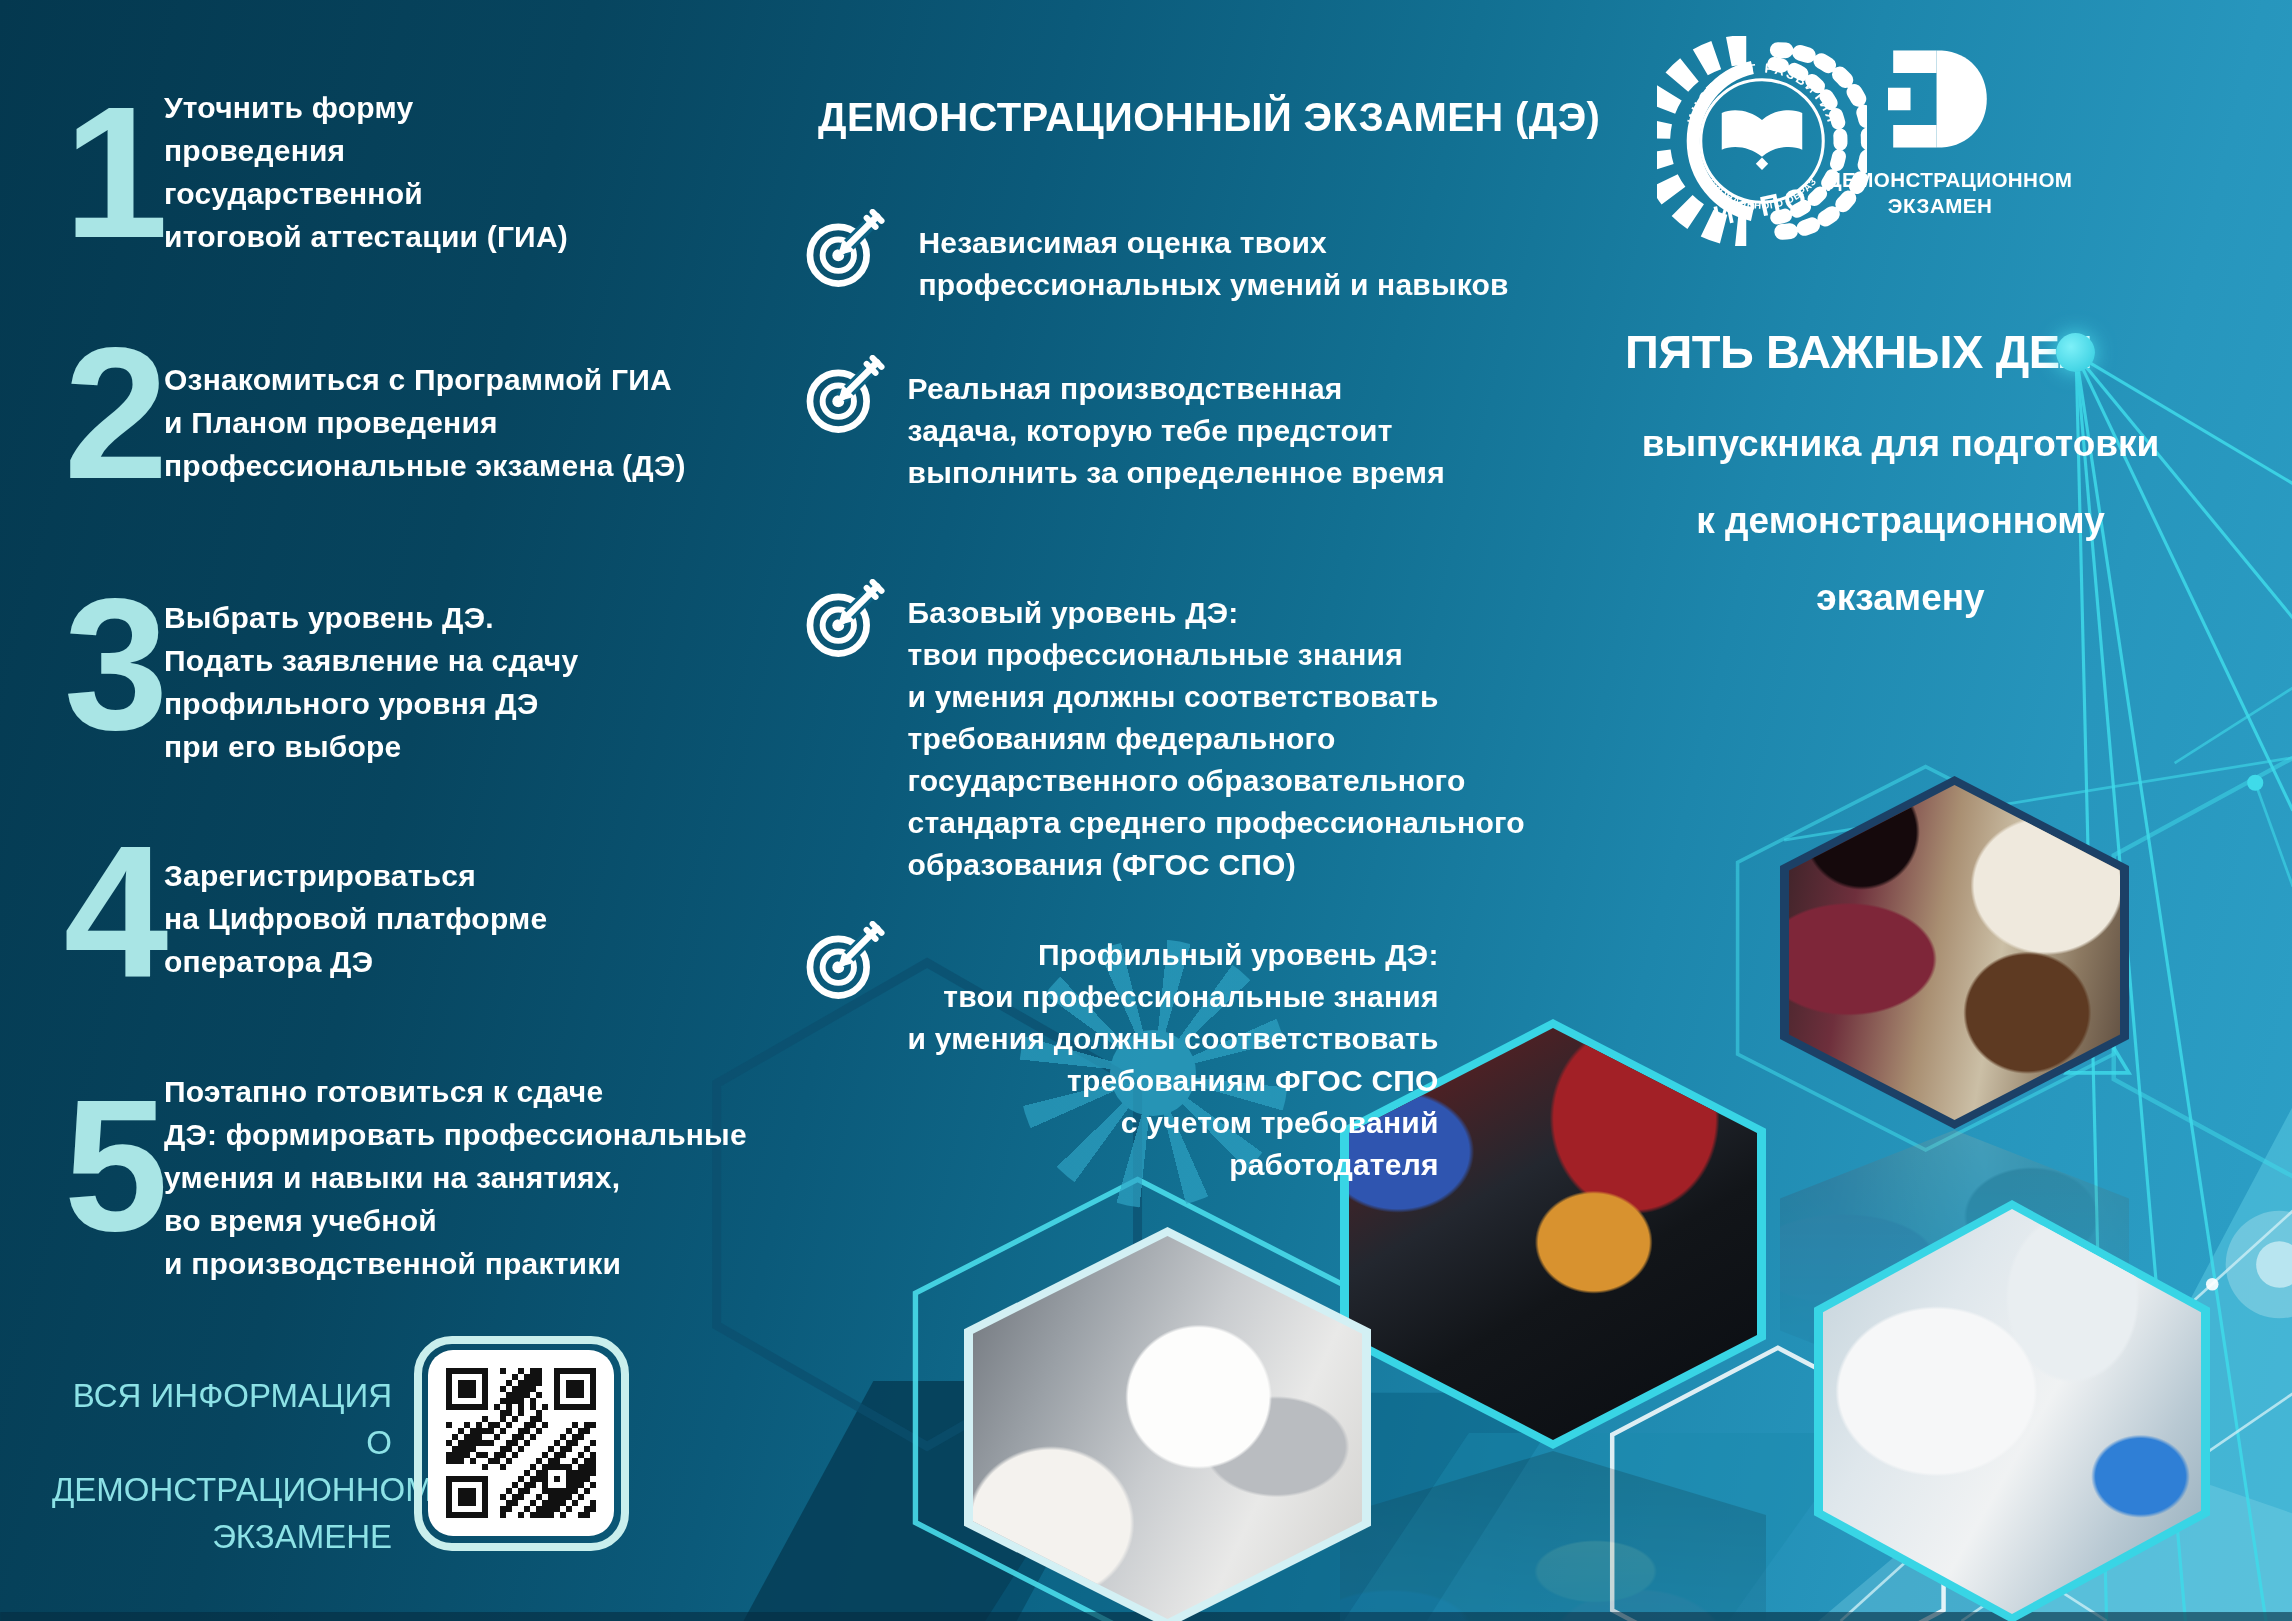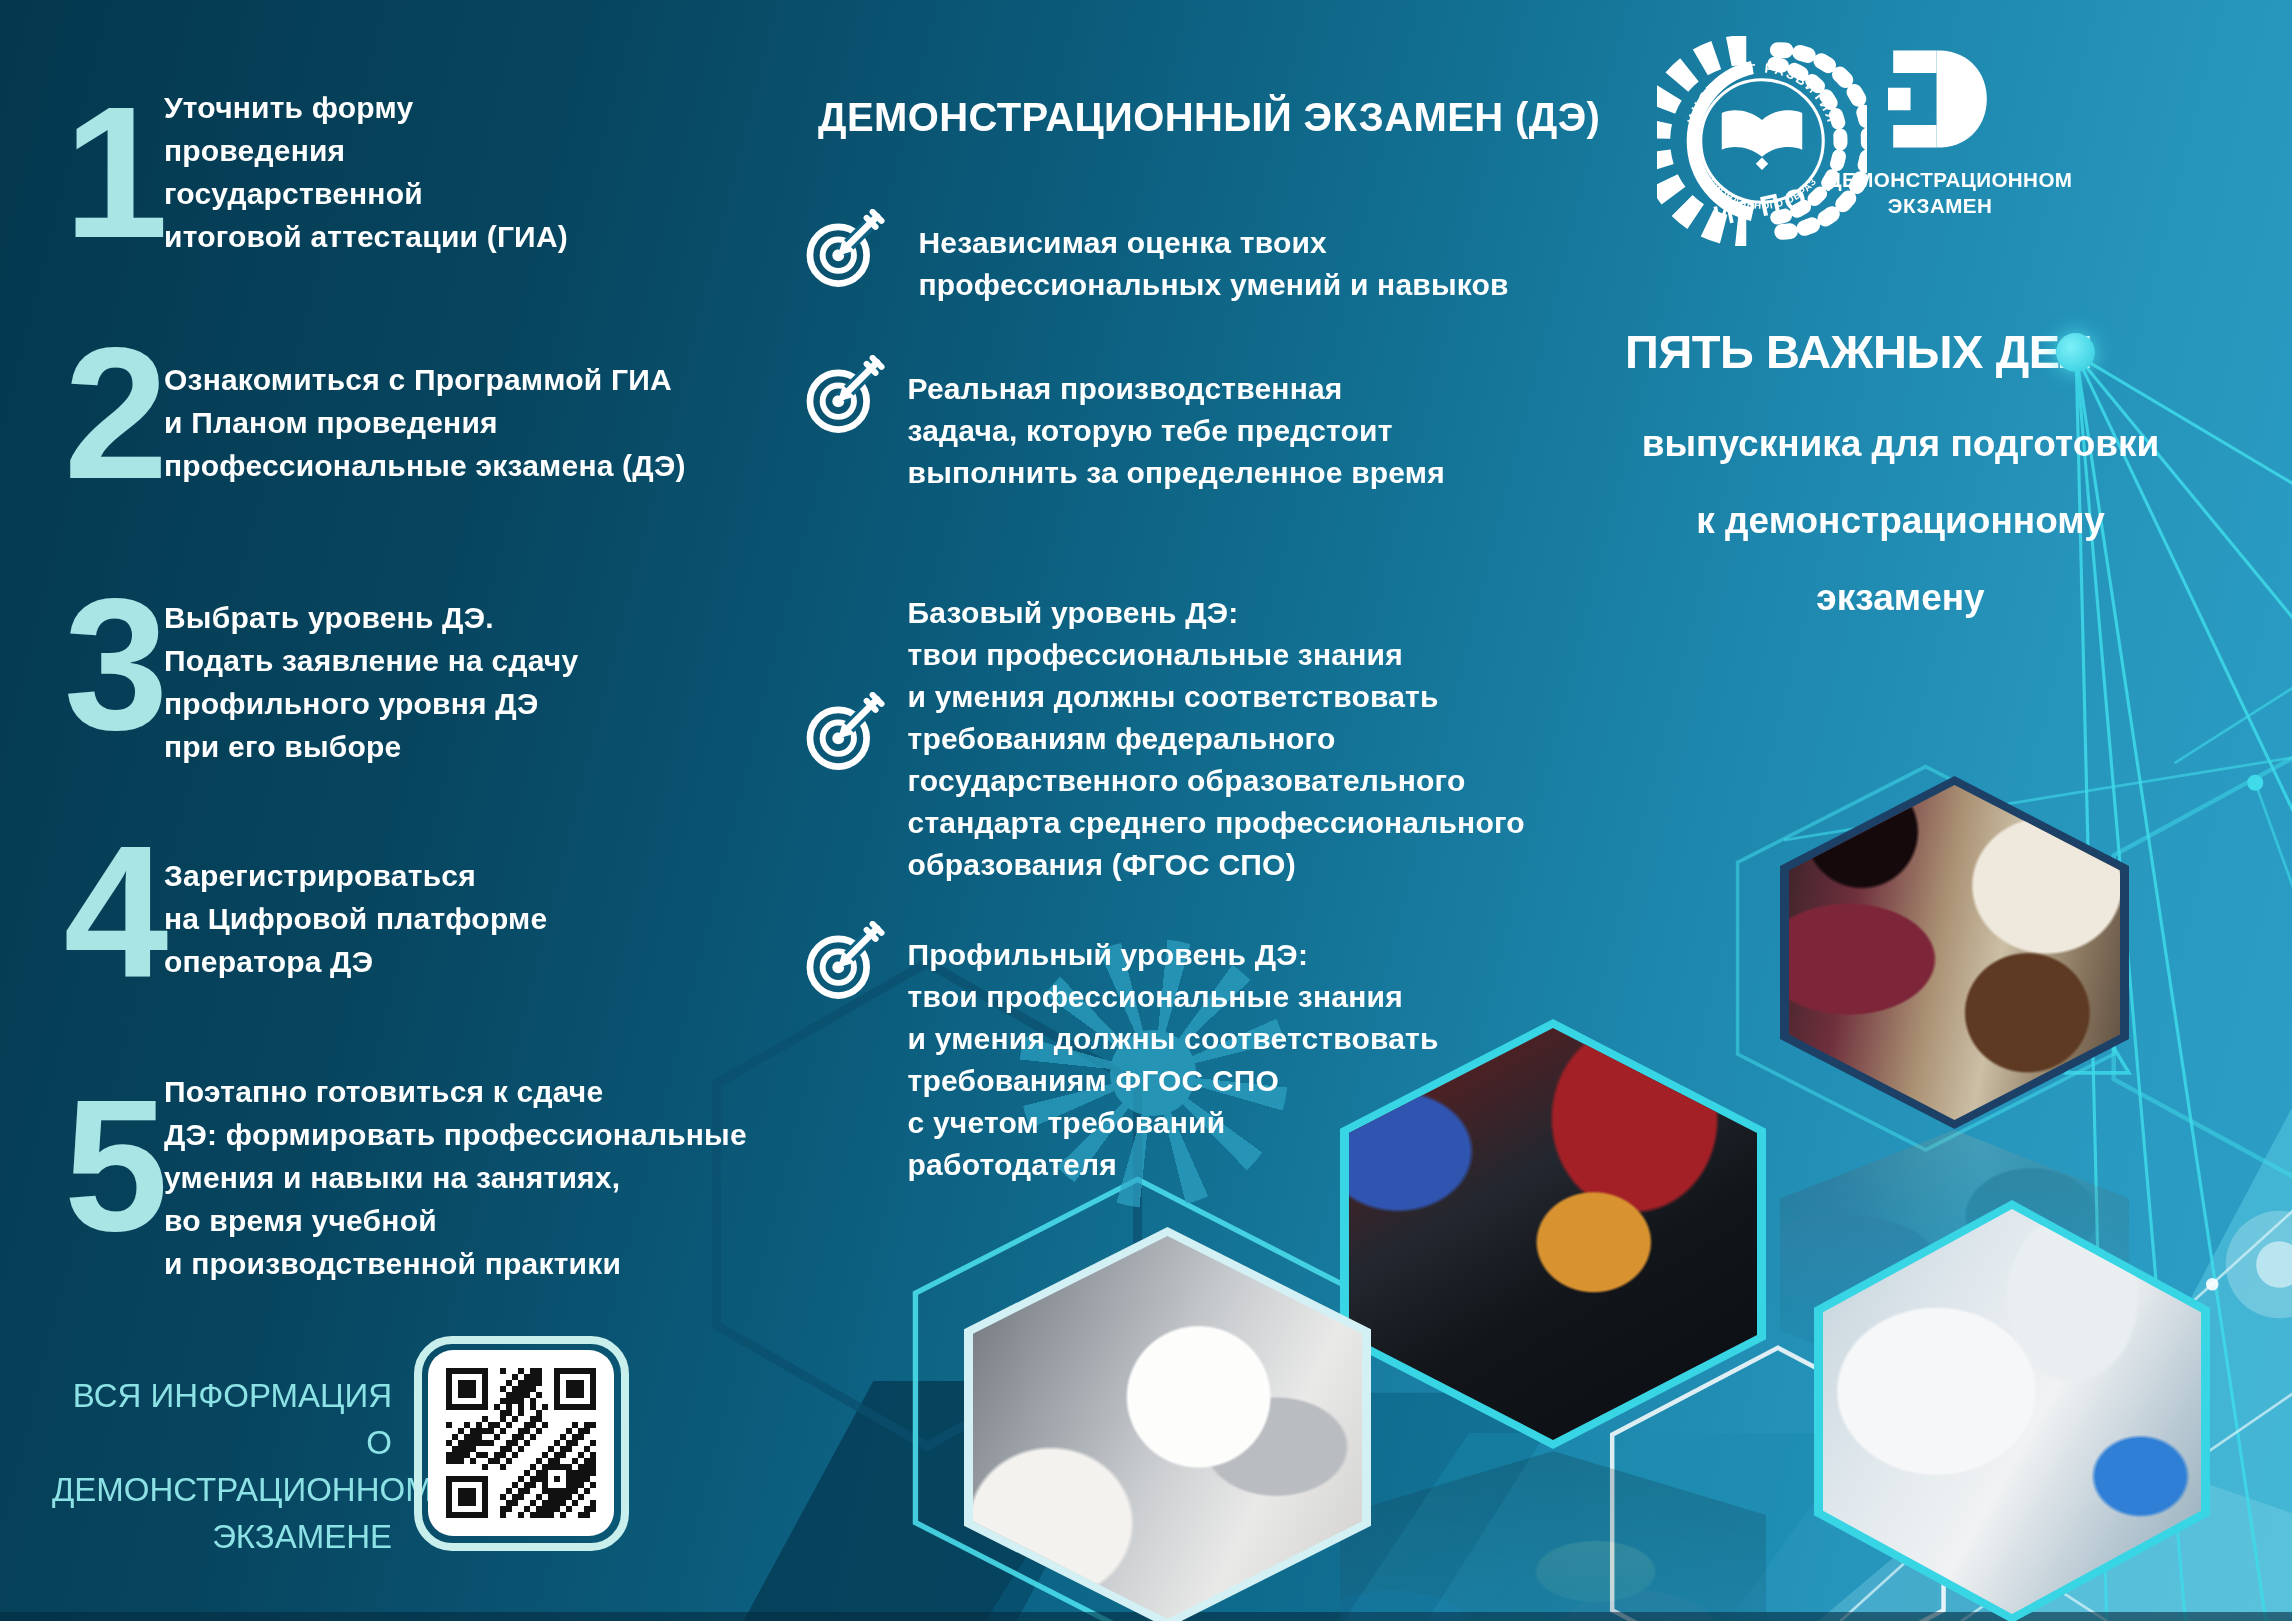--- a/index.html
+++ b/index.html
@@ -423,33 +423,33 @@
 профессиональных умений и навыков</div>
     </div>
     <div class="bullet" style="top:355px;">
       <svg class="ticon" viewBox="0 0 110 110">
           <use href="#target"></use>
         </svg>
       <div class="btext">Реальная производственная
 задача, которую тебе предстоит
 выполнить за определенное время</div>
     </div>
-    <div class="bullet" style="top:579px;align-items:center;">
+    <div class="bullet" style="top:579px;">
       <svg class="ticon" viewBox="0 0 110 110">
           <use href="#target"></use>
         </svg>
       <div class="btext">Базовый уровень ДЭ:
 твои профессиональные знания
 и умения должны соответствовать
 требованиям федерального
 государственного образовательного
 стандарта среднего профессионального
 образования (ФГОС СПО)</div>
     </div>
-    <div class="bullet" style="top:921px;">
+    <div class="bullet" style="top:921px;text-align:right;">
       <svg class="ticon" viewBox="0 0 110 110">
           <use href="#target"></use>
         </svg>
       <div class="btext">Профильный уровень ДЭ:
 твои профессиональные знания
 и умения должны соответствовать
 требованиям ФГОС СПО
 с учетом требований
 работодателя</div>
     </div>

